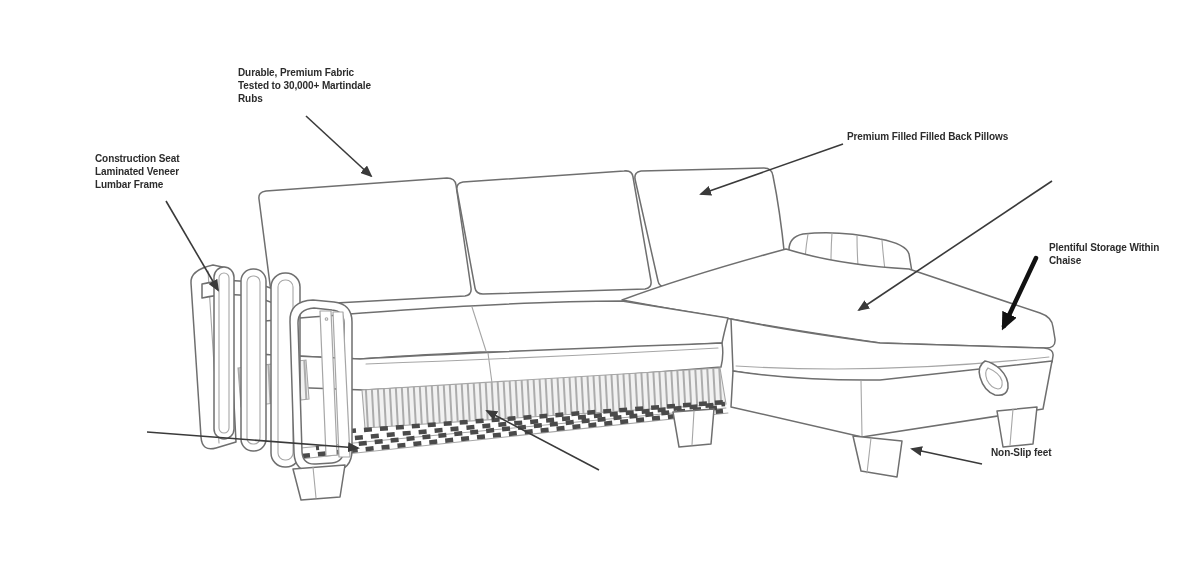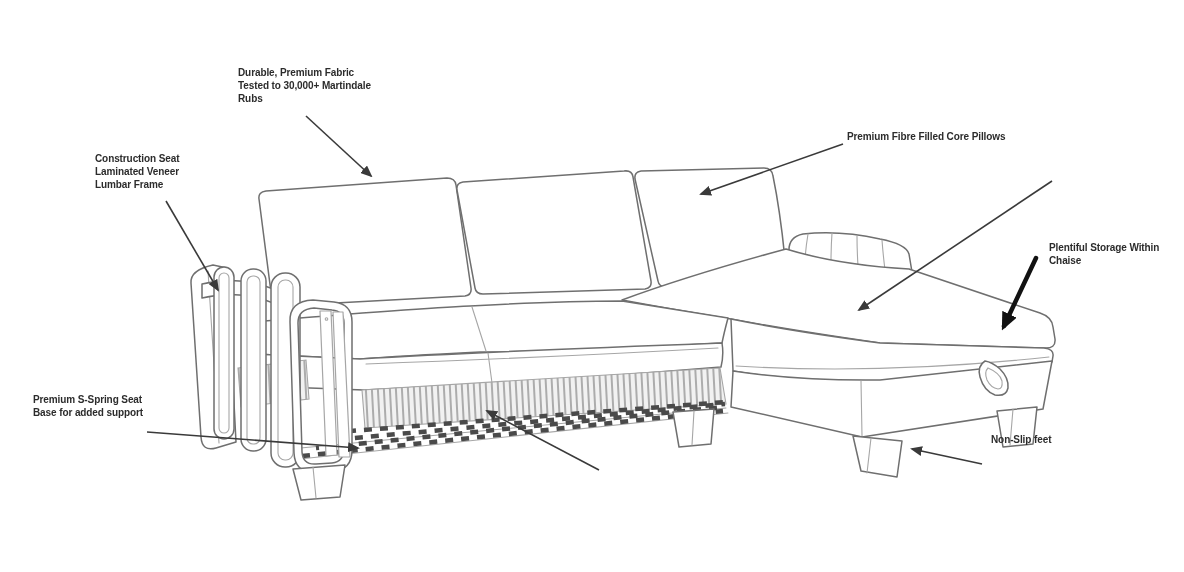--- a/index.html
+++ b/index.html
@@ -16,21 +16,21 @@
     position:absolute;font-weight:700;font-size:10px;line-height:1.32;
     color:var(--text);white-space:pre-line;letter-spacing:-0.1px;
   }
   #lbl-durable{left:238px;top:66px}
   #lbl-frame{left:95px;top:152px}
   #lbl-pillows{left:847px;top:130px}
   #lbl-foam{left:1057px;top:164px}
   #lbl-storage{left:1049px;top:241px}
   #lbl-sspring{left:33px;top:393px}
   #lbl-pocket{left:612px;top:464px}
-  #lbl-feet{left:991px;top:433px}
+  #lbl-feet{left:991px;top:446px}
   .lnl{stroke:var(--line-light);fill:none;stroke-width:1.1;stroke-linecap:round}
   .fw{fill:#fff;stroke:var(--line);stroke-width:1.5;stroke-linejoin:round}
   .fwl{fill:#fff;stroke:var(--line-light);stroke-width:1.2;stroke-linejoin:round}
   .ring{fill:#fff;fill-rule:evenodd;stroke:var(--line);stroke-width:1.5;stroke-linejoin:round}
   .band{fill:url(#hatch);stroke:var(--line-light);stroke-width:1.1}
   .band-bg-fill{fill:var(--band-bg)}
   .hatch-line{stroke:#8f8f8f;stroke-width:1.4}
   .spring-row{stroke:var(--spring);stroke-width:4.5;stroke-dasharray:8 8;fill:none}
   .arrow{stroke:var(--arrow);stroke-width:1.6;fill:none}
   .arrow-bold{stroke:var(--arrow-bold);stroke-width:4.5;fill:none;stroke-linecap:round}
@@ -149,19 +149,17 @@
       <path class="arrow" marker-end="url(#ah)" d="M982,464 L912,449"></path>
     </g>
   </svg>
 
   <div class="lbl" id="lbl-durable">Durable, Premium Fabric
 Tested to 30,000+ Martindale
 Rubs</div>
   <div class="lbl" id="lbl-frame">Construction Seat
 Laminated Veneer
 Lumbar Frame</div>
-  <div class="lbl" id="lbl-pillows">Premium Fibre Filled Core Pillows</div>
+  <div class="lbl" id="lbl-pillows">Premium Filled Filled Back Pillows</div>
   <div class="lbl" id="lbl-storage">Plentiful Storage Within
 Chaise</div>
-  <div class="lbl" id="lbl-sspring">Premium S-Spring Seat
-Base for added support</div>
   <div class="lbl" id="lbl-feet">Non-Slip feet</div>
 </div>
 
 </body></html>

